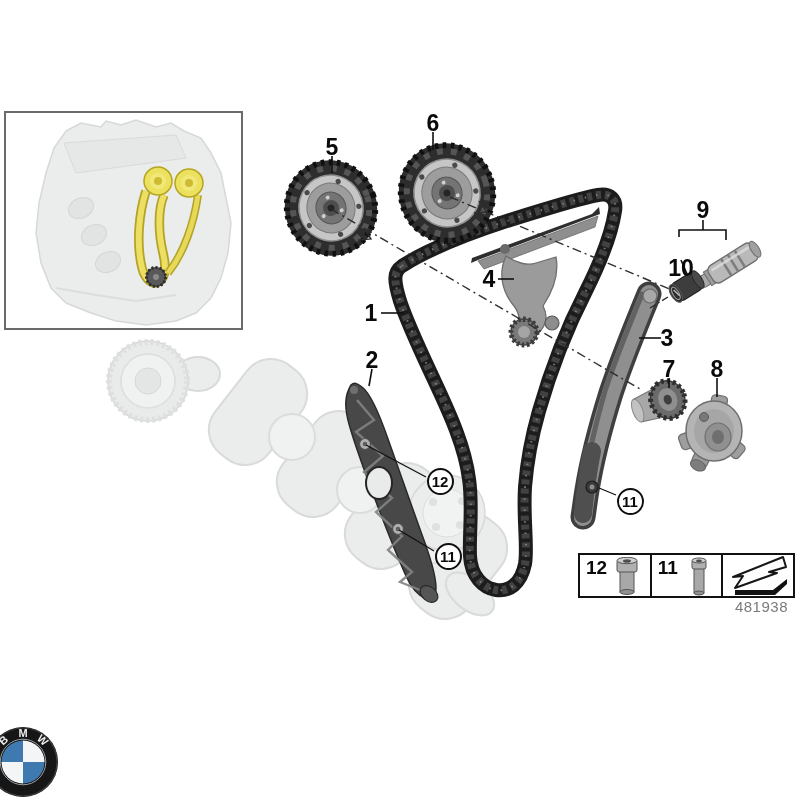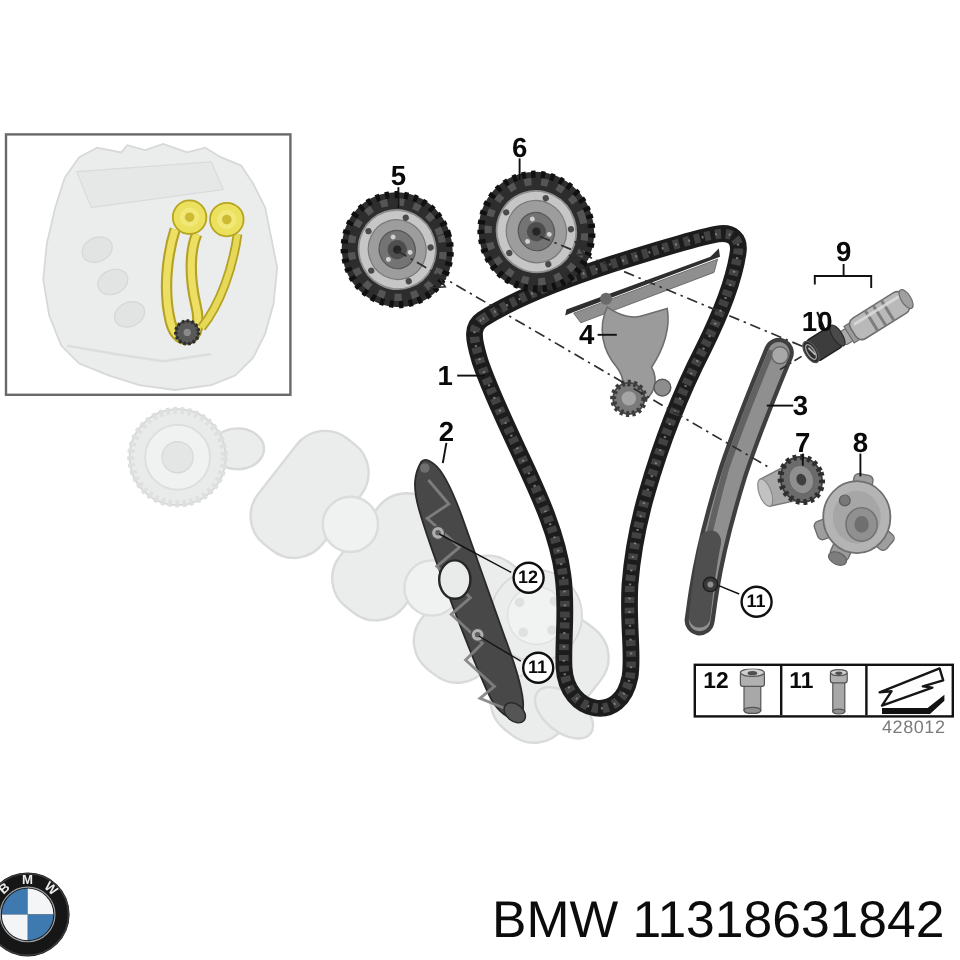--- a/index.html
+++ b/index.html
@@ -293,38 +293,33 @@
       </svg>
     </div>
     <div class="lcell">
       <svg class="laricon" width="62" height="42" viewBox="0 0 62 42">
         <path d="M 8,35 L 46,35 L 60,24 L 60,29 L 48,40 L 8,40 Z" fill="#111"></path>
         <path d="M 56,2 L 59,12 L 42,17 L 50,18 L 8,33 L 16,21 L 6,22 Z" fill="#fdfdfd" stroke="#161616" stroke-width="2" stroke-linejoin="round"></path>
       </svg>
     </div>
   </div>
 
-  <div class="fignum">428012</div>
+  <div class="fignum">481938</div>
 
   <svg class="logo" width="76" height="76" viewBox="0 0 76 76">
     <g transform="translate(38,38)">
       <circle r="35" fill="#161616"></circle>
       <circle r="34" fill="none" stroke="#3d3d3d" stroke-width="1.2"></circle>
       <circle r="22.8" fill="none" stroke="#9aa0a4" stroke-width="1"></circle>
       <g>
         <path d="M 0,0 L -21.5,0 A 21.5,21.5 0 0 1 0,-21.5 Z" fill="#3e7ab0"></path>
         <path d="M 0,0 L 0,-21.5 A 21.5,21.5 0 0 1 21.5,0 Z" fill="#f3f5f7"></path>
         <path d="M 0,0 L 21.5,0 A 21.5,21.5 0 0 1 0,21.5 Z" fill="#3e7ab0"></path>
         <path d="M 0,0 L 0,21.5 A 21.5,21.5 0 0 1 -21.5,0 Z" fill="#f3f5f7"></path>
       </g>
       <text transform="rotate(-42) translate(0,-25.5)" text-anchor="middle" font-size="11" font-weight="bold" fill="#ececec" font-family="Liberation Sans, sans-serif">B</text>
       <text transform="translate(0,-25.5)" text-anchor="middle" font-size="11" font-weight="bold" fill="#ececec" font-family="Liberation Sans, sans-serif">M</text>
       <text transform="rotate(42) translate(0,-25.5)" text-anchor="middle" font-size="11" font-weight="bold" fill="#ececec" font-family="Liberation Sans, sans-serif">W</text>
     </g>
   </svg>
 
-  <div class="footer-text">
-    <span>BMW</span>
-    <span> </span>
-    <span>11318631842</span>
-  </div>
 
 </div>
 
 </body></html>

